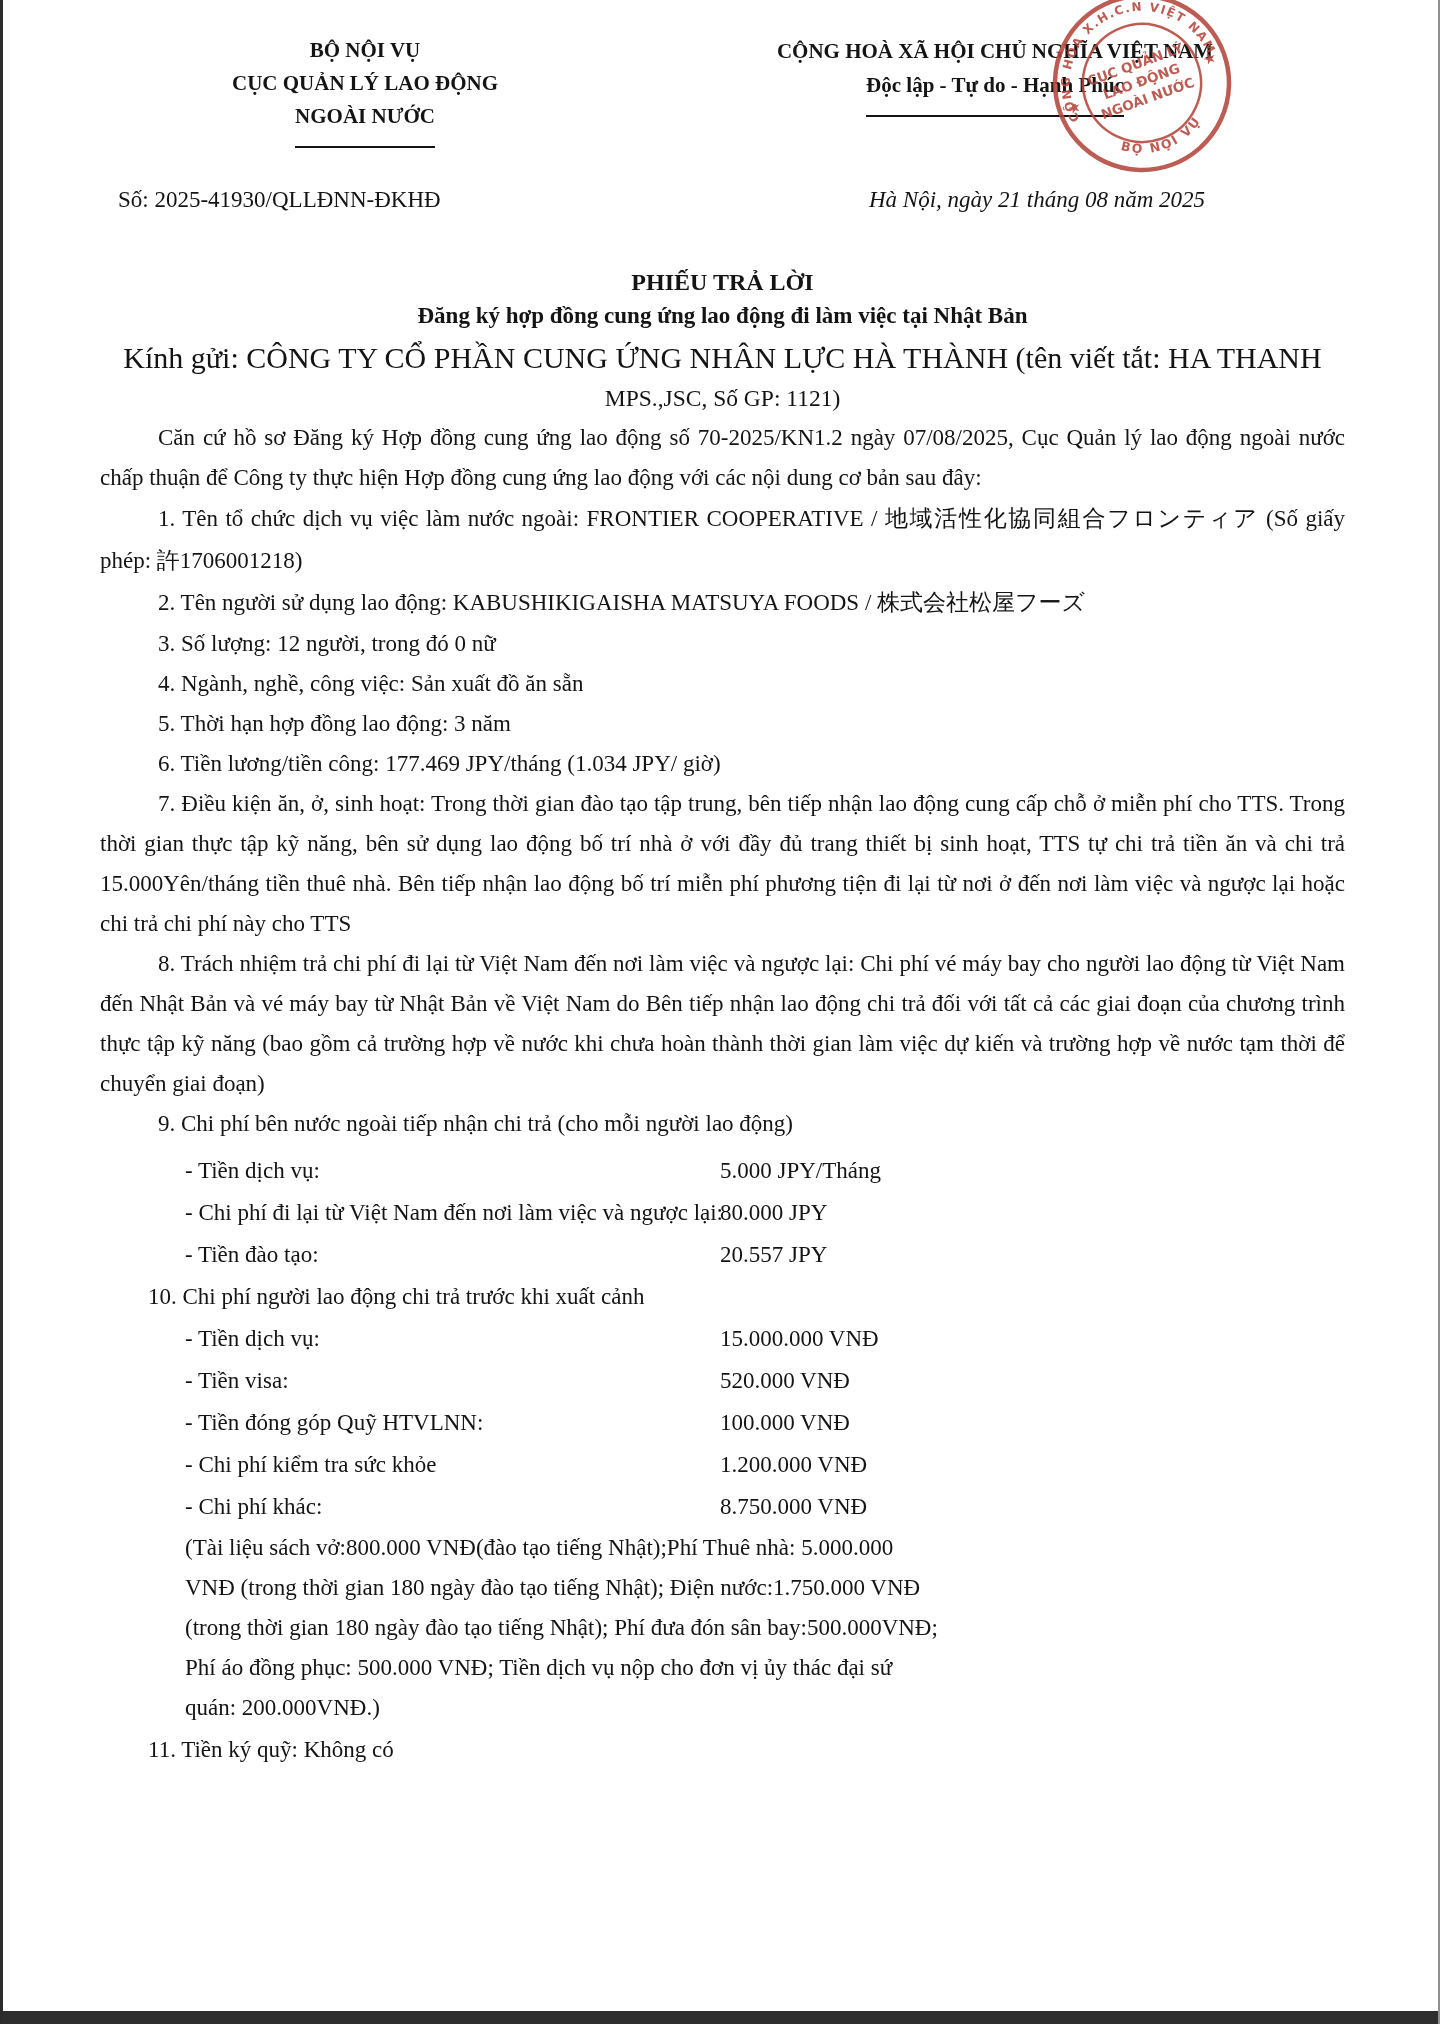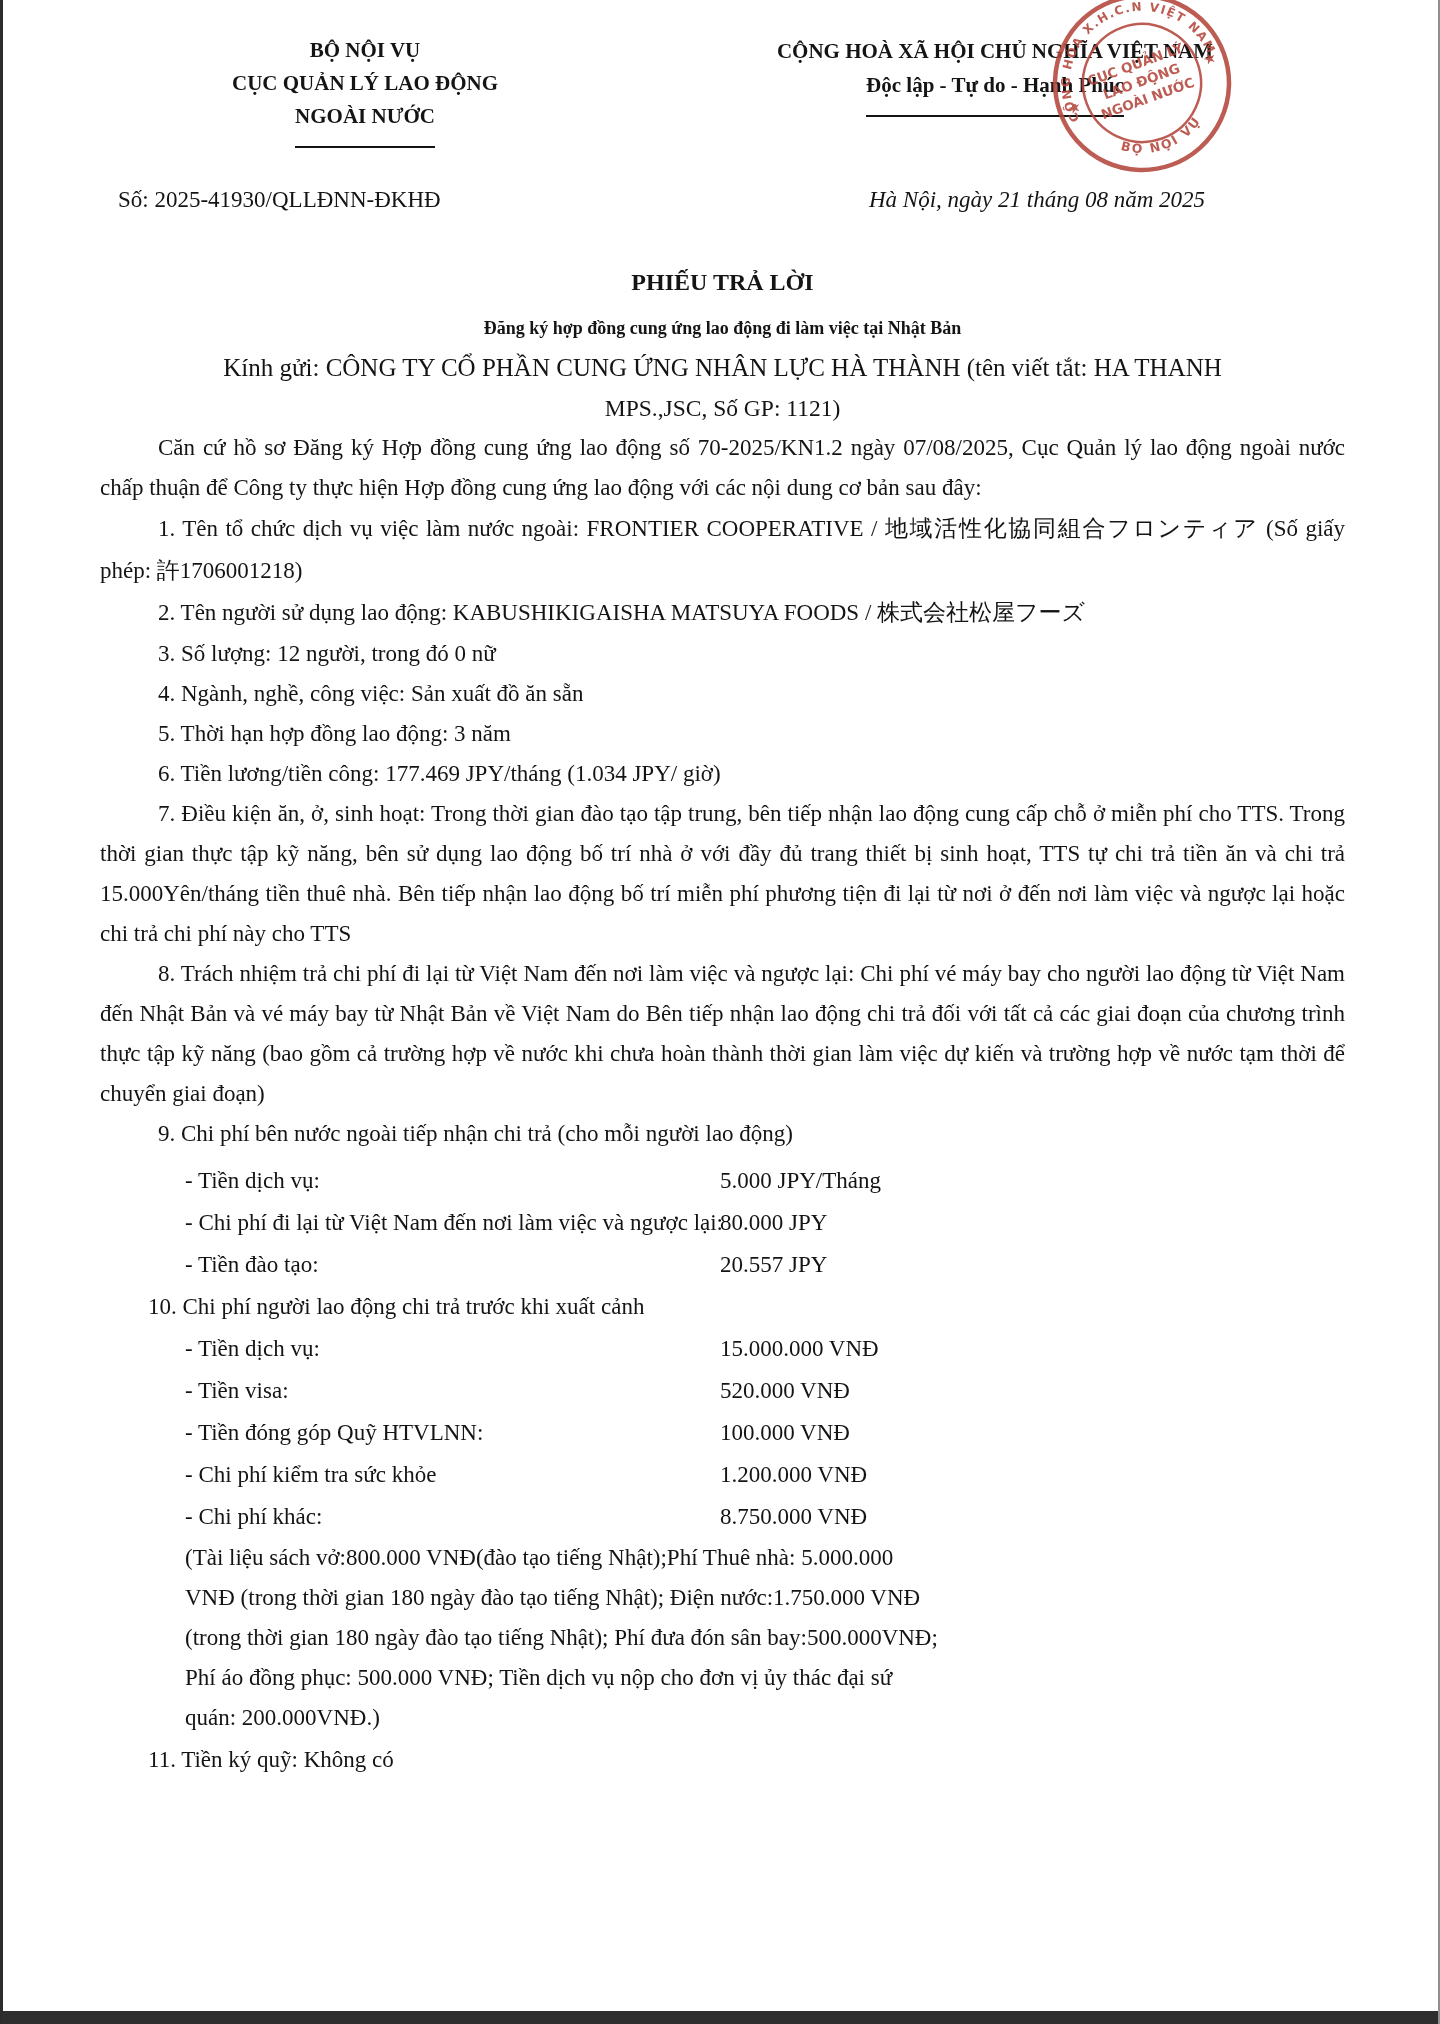--- a/index.html
+++ b/index.html
@@ -47,22 +47,22 @@
   .stamp text {
     font-family: "DejaVu Sans", "Liberation Sans", sans-serif;
     font-weight: bold;
   }
   
   .so-row { display: flex; margin-top: 54px; font-size: 23px; }
   .doc-number { margin-left: 18px; }
   .place-date { margin-left: auto; margin-right: 140px; font-style: italic; }
   
   .title-main { text-align: center; font-size: 24px; font-weight: bold; margin-top: 56px; }
-  .title-sub  { text-align: center; font-size: 18px; font-weight: bold; margin-top: 22px; }
-  .recipient  { text-align: center; font-size: 25px; line-height: 40px; margin-top: 9px; }
+  .title-sub  { text-align: center; font-size: 23px; font-weight: bold; margin-top: 7px; }
+  .recipient  { text-align: center; font-size: 30px; line-height: 40px; margin-top: 9px; }
   .recipient2 { text-align: center; font-size: 23.5px; line-height: 40px; }
   
   .bodytext { font-size: 23px; line-height: 40px; text-align: justify; }
   .para { text-indent: 58px; }
   .item-cjk { text-indent: 58px; line-height: 42px; }
   .item-line { padding-left: 58px; text-align: left; }
   .sec-head { padding-left: 58px; text-align: left; }
   .sec-head-2 { padding-left: 48px; text-align: left; line-height: 42px; }
   .fee-rows { margin-top: 6px; }
   .fee-row { position: relative; height: 42px; line-height: 42px; padding-left: 85px; text-align: left; }

